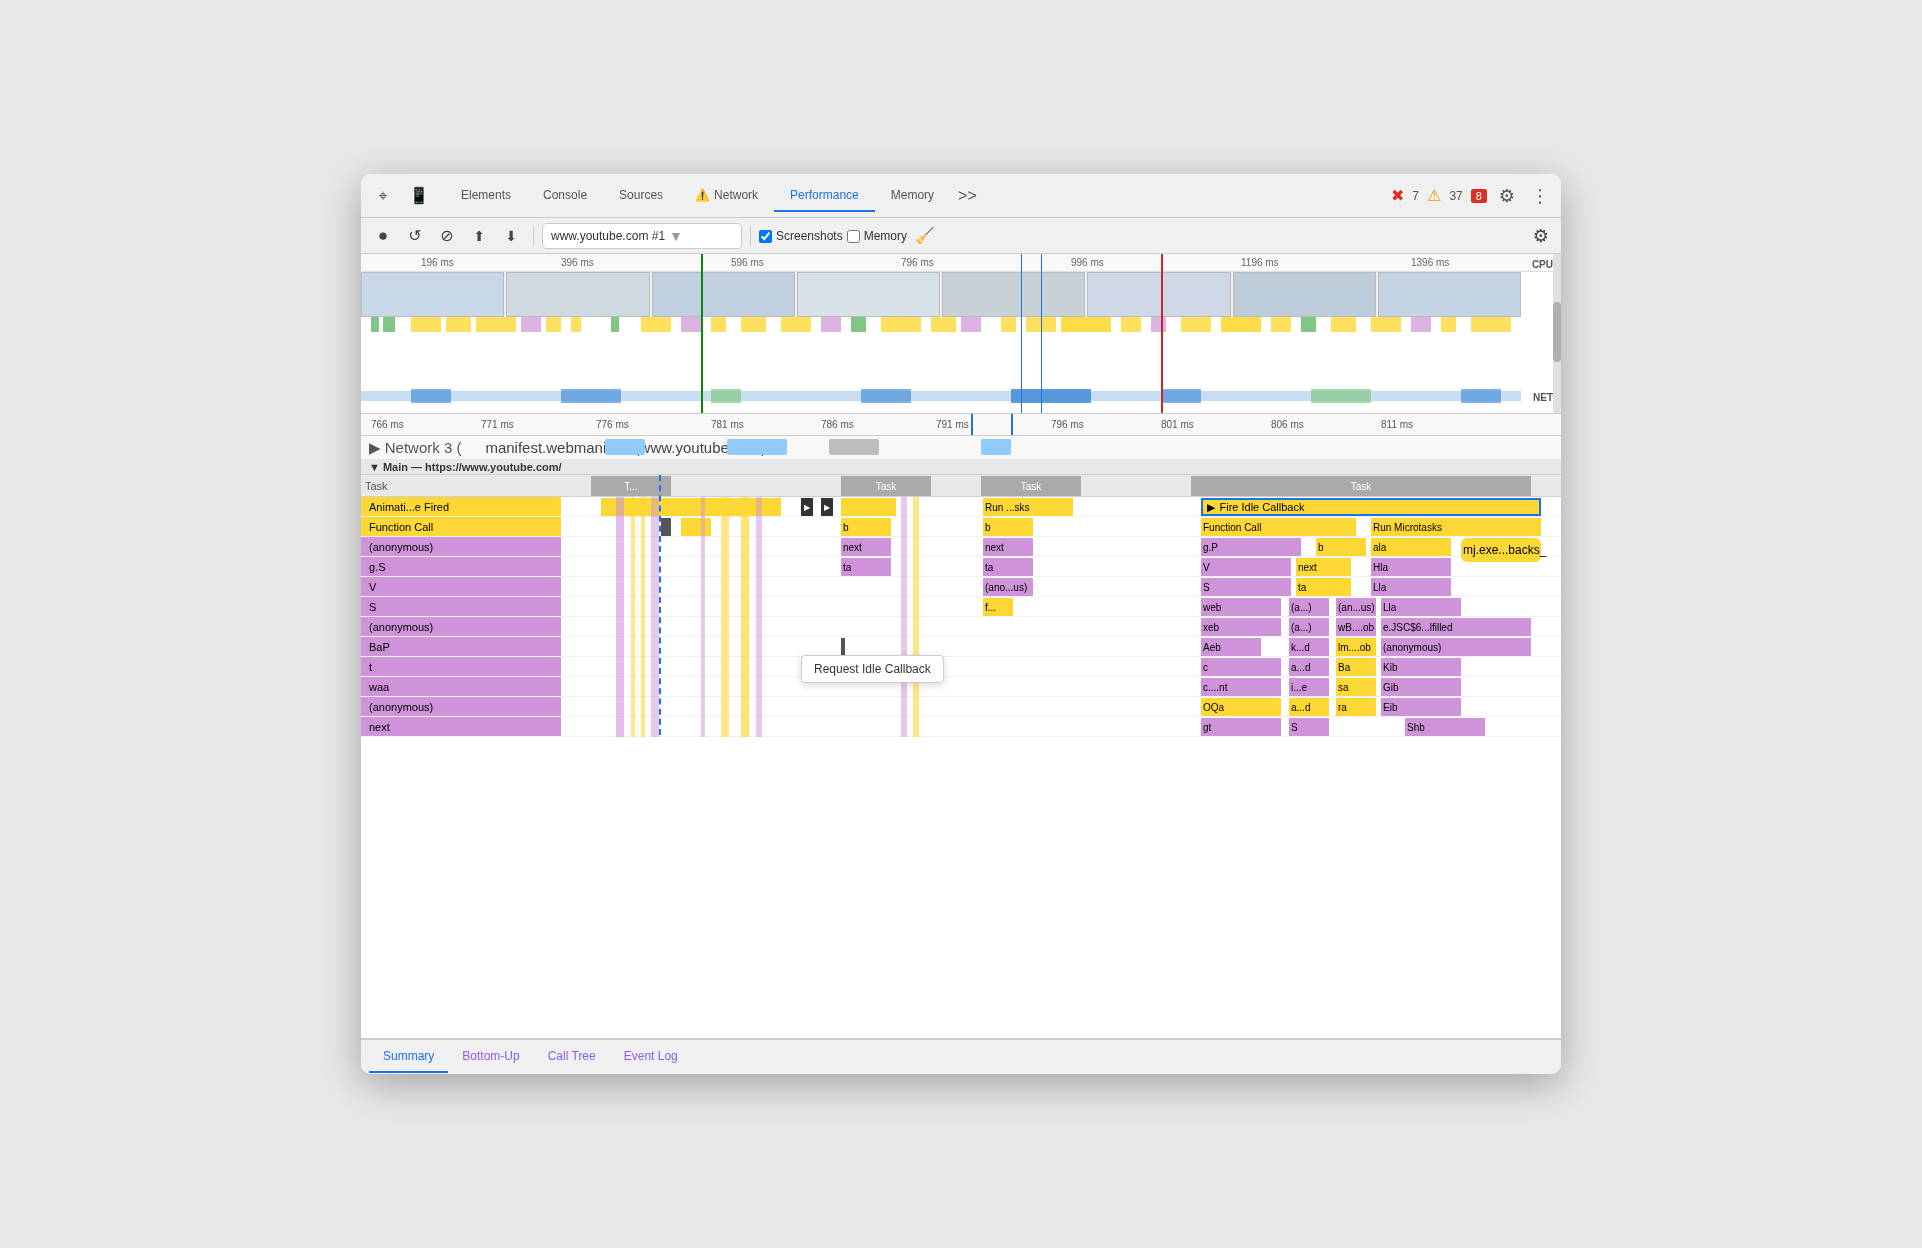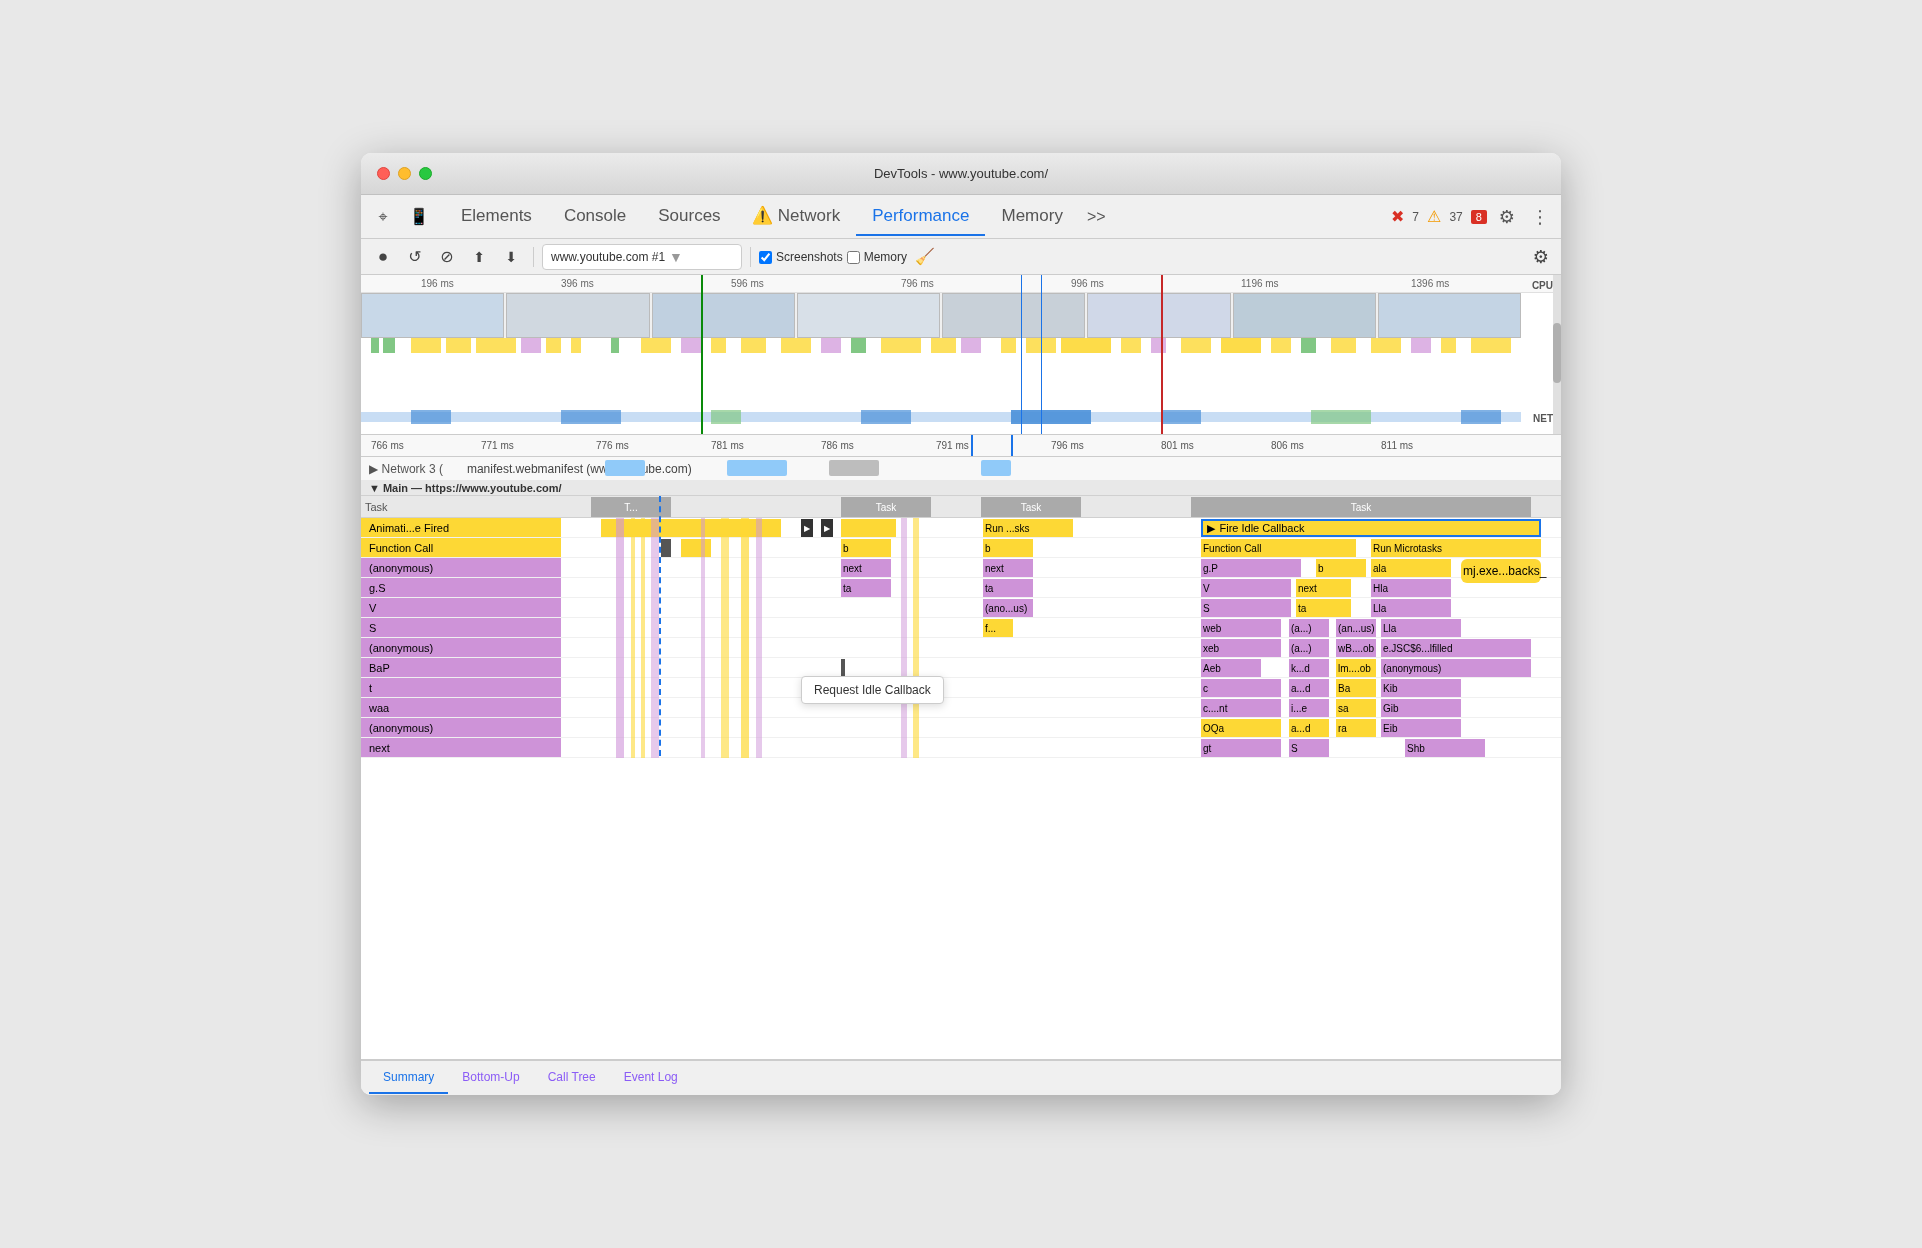--- a/index.html
+++ b/index.html
@@ -71,21 +71,21 @@
     .tab-icon-btn {
       width: 28px; height: 28px;
       display: flex; align-items: center; justify-content: center;
       border-radius: 4px;
       cursor: pointer;
       font-size: 16px;
       color: #555;
     }
     .tab {
       padding: 8px 16px;
-      font-size: 17px;
+      font-size: 12px;
       color: #555;
       cursor: pointer;
       border-bottom: 2px solid transparent;
       white-space: nowrap;
     }
     .tab.active {
       color: #1a73e8;
       border-bottom: 2px solid #1a73e8;
     }
     .tab-warning {
@@ -253,21 +253,21 @@
       overflow: auto;
       background: white;
       position: relative;
     }
     .network-row {
       height: 24px;
       background: #f8f8f8;
       border-bottom: 1px solid #e8e8e8;
       display: flex;
       align-items: center;
-      font-size: 12px;
+      font-size: 15px;
       color: #333;
       padding: 0 8px;
       gap: 24px;
     }
     .section-header {
       height: 15px;
       background: #e8e8e8;
       border-bottom: 1px solid #d0d0d0;
       display: flex;
       align-items: center;
@@ -327,28 +327,20 @@
       border-radius: 4px;
       position: absolute;
       top: 30%;
     }
   </style>
 </head>
 <body>
 
 <div class="window">
 
-  <div class="title-bar">
-    <div class="traffic-lights">
-      <div class="tl tl-red"></div>
-      <div class="tl tl-yellow"></div>
-      <div class="tl tl-green"></div>
-    </div>
-    <span class="title-text">DevTools - www.youtube.com/</span>
-  </div>
 
   <div class="devtools">
 
     <div class="tab-bar">
       <div class="tab-icons">
         <div class="tab-icon-btn">⌖</div>
         <div class="tab-icon-btn">📱</div>
       </div>
       <div class="tab">Elements</div>
       <div class="tab">Console</div>

